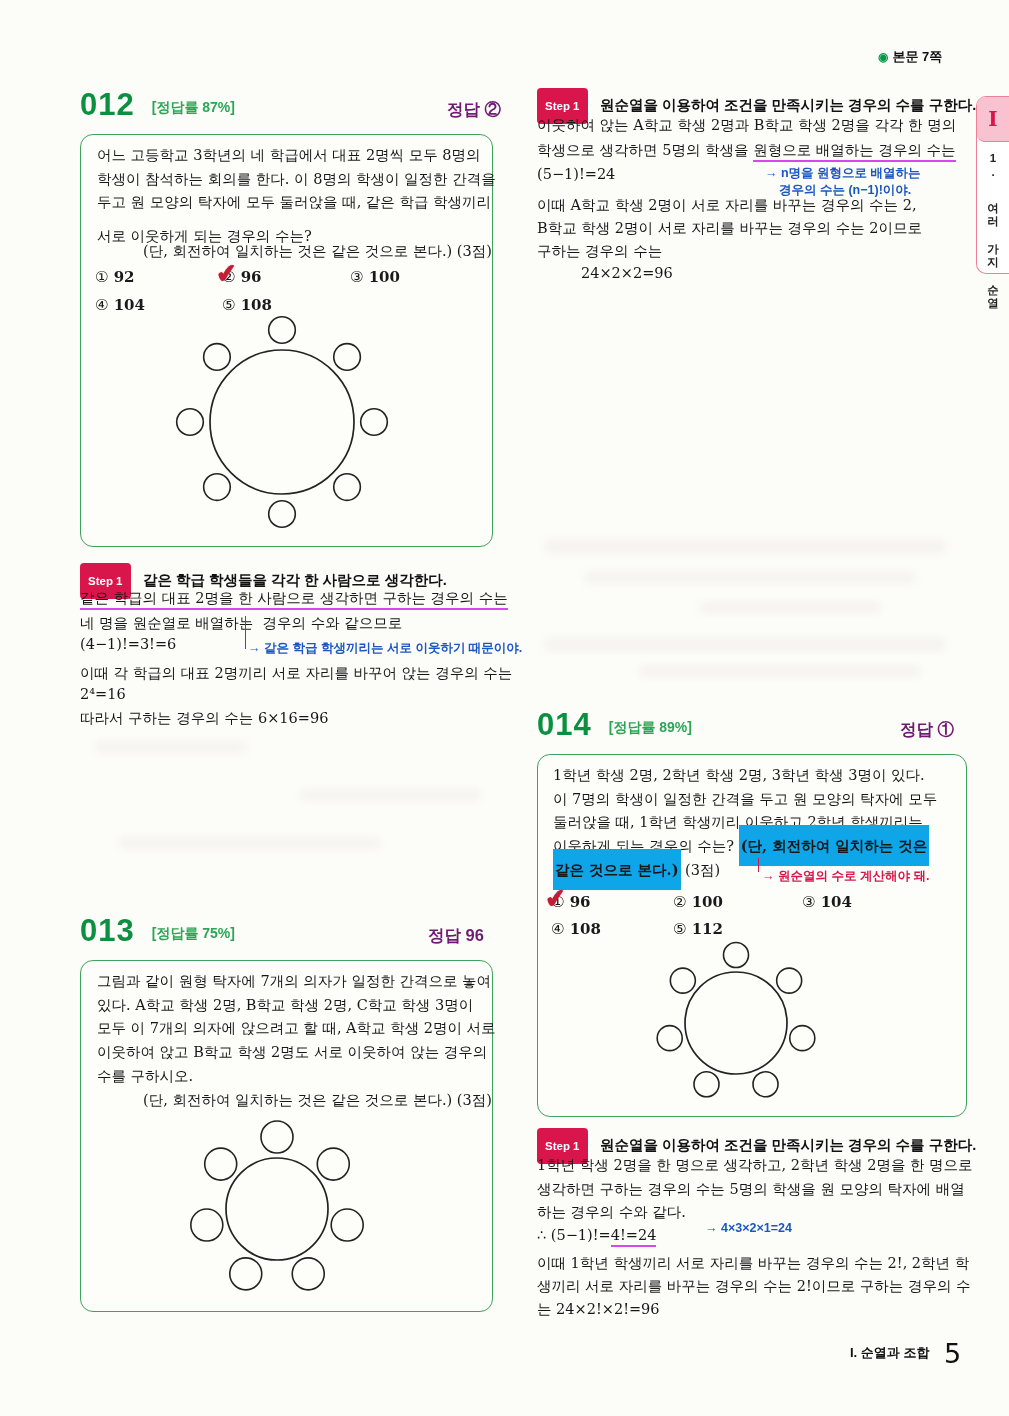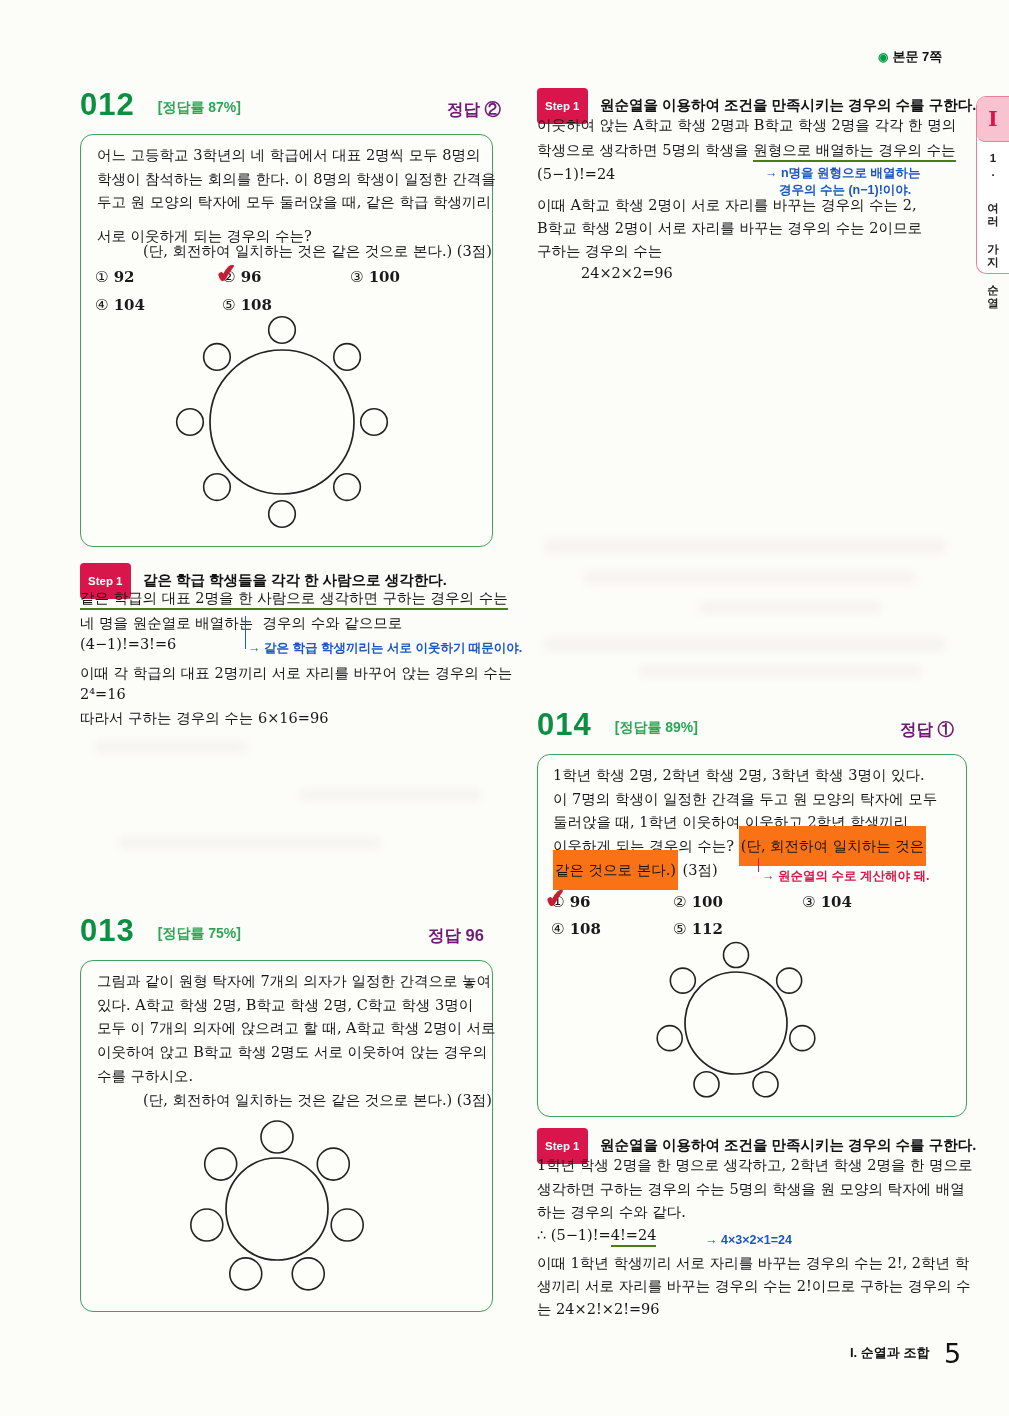--- a/index.html
+++ b/index.html
@@ -4,41 +4,41 @@
 <style>
   html,body{margin:0;padding:0;}
   body{
     width:1009px;height:1416px;position:relative;
     background:#fcfcf9;overflow:hidden;
     font-family:"Liberation Sans",sans-serif;color:#1a1a1a;
   }
   .abs{position:absolute;}
   .nowrap{white-space:nowrap;}
   
-  .prob-head{display:flex;align-items:flex-end;gap:23px;}
+  .prob-head{display:flex;align-items:flex-end;gap:17px;}
   .prob-num{color:#0b8f41;font-weight:bold;font-size:31px;line-height:30px;letter-spacing:1px;font-family:"Liberation Sans",sans-serif;}
   .rate{color:#2ba655;font-weight:bold;font-size:14px;padding-bottom:3px;}
   .ans-label{font-weight:bold;font-size:16.5px;color:#701a75;}
   
   .pbox{border:1.8px solid #3ea35d;border-radius:13px;background:rgba(255,255,255,.25);}
   .ptext{font-family:"DejaVu Serif",serif;font-size:14.5px;color:#171717;}
   .cond{font-family:"DejaVu Serif",serif;font-size:14.5px;color:#171717;}
   
   .choice{font-size:15px;font-family:"DejaVu Serif",serif;font-weight:bold;}
   .cnum{font-family:"DejaVu Sans",sans-serif;font-weight:normal;font-size:15px;}
   .check{position:absolute;left:-6px;top:-9px;color:#c21f35;font-size:25px;font-weight:bold;transform:rotate(-6deg);text-shadow:0 0 1px #c21f35;}
   
   .sol-line{font-family:"DejaVu Serif",serif;font-size:14.5px;color:#161616;}
   .badge{background:#d8164b;color:#fff;font-size:11.5px;font-weight:bold;padding:12px 8px;border-radius:4px;display:inline-block;}
   .step-title{font-weight:bold;font-size:14.5px;color:#111;margin-left:8px;}
   .bluenote{color:#1b57c2;font-size:12.5px;font-weight:bold;}
   .rednote{color:#d8164b;font-size:12.5px;font-weight:bold;}
-  .underblue{border-bottom:2px solid #4d7c0f;padding-bottom:1.5px;}
+  .underblue{border-bottom:2px solid #d946ef;padding-bottom:1.5px;}
   .vbar{border-left:1.6px solid #2558bd;width:0;}
-  .hl{background:#f97316;font-weight:normal;padding:12px 2px;}
+  .hl{background:#0ea5e9;font-weight:bold;padding:12px 2px;}
   
   .table-svg circle{fill:none;stroke:#232323;}
   
   .docref{font-size:13px;font-weight:bold;color:#111;}
   .docref .dot{color:#009a44;font-size:12px;margin-right:4px;}
   .side-tab{right:0;top:96px;width:32px;height:176px;border:1.6px solid #ee7f9b;border-right:none;border-radius:10px 0 0 10px;background:#fff;}
   .tab-roman{height:44px;background:#f9c2d0;border-radius:8px 0 0 8px;border-bottom:1.6px solid #ee7f9b;
              display:flex;align-items:center;justify-content:center;color:#d8164b;
              font-family:"DejaVu Serif",serif;font-weight:bold;font-size:20px;}
   .tab-label{writing-mode:vertical-rl;text-orientation:upright;font-size:11.5px;font-weight:bold;color:#222;
@@ -157,21 +157,21 @@
 
 <div class="abs prob-head nowrap" style="left:537px;top:710px;">
   <span class="prob-num">014</span>
   <span class="rate">[정답률 89%]</span>
 </div>
 <div class="abs ans-label nowrap" style="left:900px;top:719px;">정답 ①</div>
 
 <div class="abs pbox" style="left:537px;top:754px;width:428px;height:361px;"></div>
 <div class="abs ptext nowrap" style="left:553px;top:766px;">1학년 학생 2명, 2학년 학생 2명, 3학년 학생 3명이 있다.</div>
 <div class="abs ptext nowrap" style="left:553px;top:790px;">이 7명의 학생이 일정한 간격을 두고 원 모양의 탁자에 모두</div>
-<div class="abs ptext nowrap" style="left:553px;top:813px;">둘러앉을 때, 1학년 이웃하여 이웃하고 2학년 학생끼리</div>
+<div class="abs ptext nowrap" style="left:553px;top:813px;">둘러앉을 때, 1학년 학생끼리 이웃하고 2학년 학생끼리는</div>
 <div class="abs ptext nowrap" style="left:553px;top:837px;"><span>이웃하게 되는 경우의 수는? </span><span class="hl">(단, 회전하여 일치하는 것은</span></div>
 <div class="abs ptext nowrap" style="left:553px;top:861px;"><span class="hl">같은 것으로 본다.)</span><span> (3점)</span></div>
 <div class="abs vbar" style="left:758px;top:858px;height:14px;border-color:#d8164b;"></div>
 <div class="abs rednote nowrap" style="left:762px;top:868px;"><span>→</span> <span>원순열의 수로 계산해야 돼.</span></div>
 
 <div class="abs choice nowrap" style="left:551px;top:893px;"><span class="cnum">①</span> <span>96</span><span class="check">✔</span></div>
 <div class="abs choice nowrap" style="left:673px;top:893px;"><span class="cnum">②</span> <span>100</span></div>
 <div class="abs choice nowrap" style="left:802px;top:893px;"><span class="cnum">③</span> <span>104</span></div>
 <div class="abs choice nowrap" style="left:551px;top:920px;"><span class="cnum">④</span> <span>108</span></div>
 <div class="abs choice nowrap" style="left:673px;top:920px;"><span class="cnum">⑤</span> <span>112</span></div>
@@ -189,21 +189,21 @@
 
 <div class="abs" style="left:537px;top:1128px;width:430px;">
   <div class="abs nowrap" style="left:0;top:0;">
     <span class="badge">Step 1</span>
     <span class="step-title">원순열을 이용하여 조건을 만족시키는 경우의 수를 구한다.</span>
   </div>
   <div class="abs sol-line nowrap" style="left:0;top:28px;">1학년 학생 2명을 한 명으로 생각하고, 2학년 학생 2명을 한 명으로</div>
   <div class="abs sol-line nowrap" style="left:0;top:52px;">생각하면 구하는 경우의 수는 5명의 학생을 원 모양의 탁자에 배열</div>
   <div class="abs sol-line nowrap" style="left:0;top:75px;">하는 경우의 수와 같다.</div>
   <div class="abs sol-line nowrap" style="left:0;top:99px;"><span>∴ (5−1)!=</span><span class="underblue">4!=24</span></div>
-  <div class="abs bluenote nowrap" style="left:168px;top:93px;margin-top:12px;"><span>→</span> <span>4×3×2×1=24</span></div>
+  <div class="abs bluenote nowrap" style="left:168px;top:93px;"><span>→</span> <span>4×3×2×1=24</span></div>
   <div class="abs sol-line nowrap" style="left:0;top:126px;">이때 1학년 학생끼리 서로 자리를 바꾸는 경우의 수는 2!, 2학년 학</div>
   <div class="abs sol-line nowrap" style="left:0;top:149px;">생끼리 서로 자리를 바꾸는 경우의 수는 2!이므로 구하는 경우의 수</div>
   <div class="abs sol-line nowrap" style="left:0;top:172px;">는 24×2!×2!=96</div>
 </div>
 
 <div class="abs nowrap" style="left:850px;top:1338px;">
   <span class="footer-sec" style="vertical-align:6px;">I. 순열과 조합</span>
   <span class="footer-num" style="margin-left:10px;">5</span>
 </div>
 

